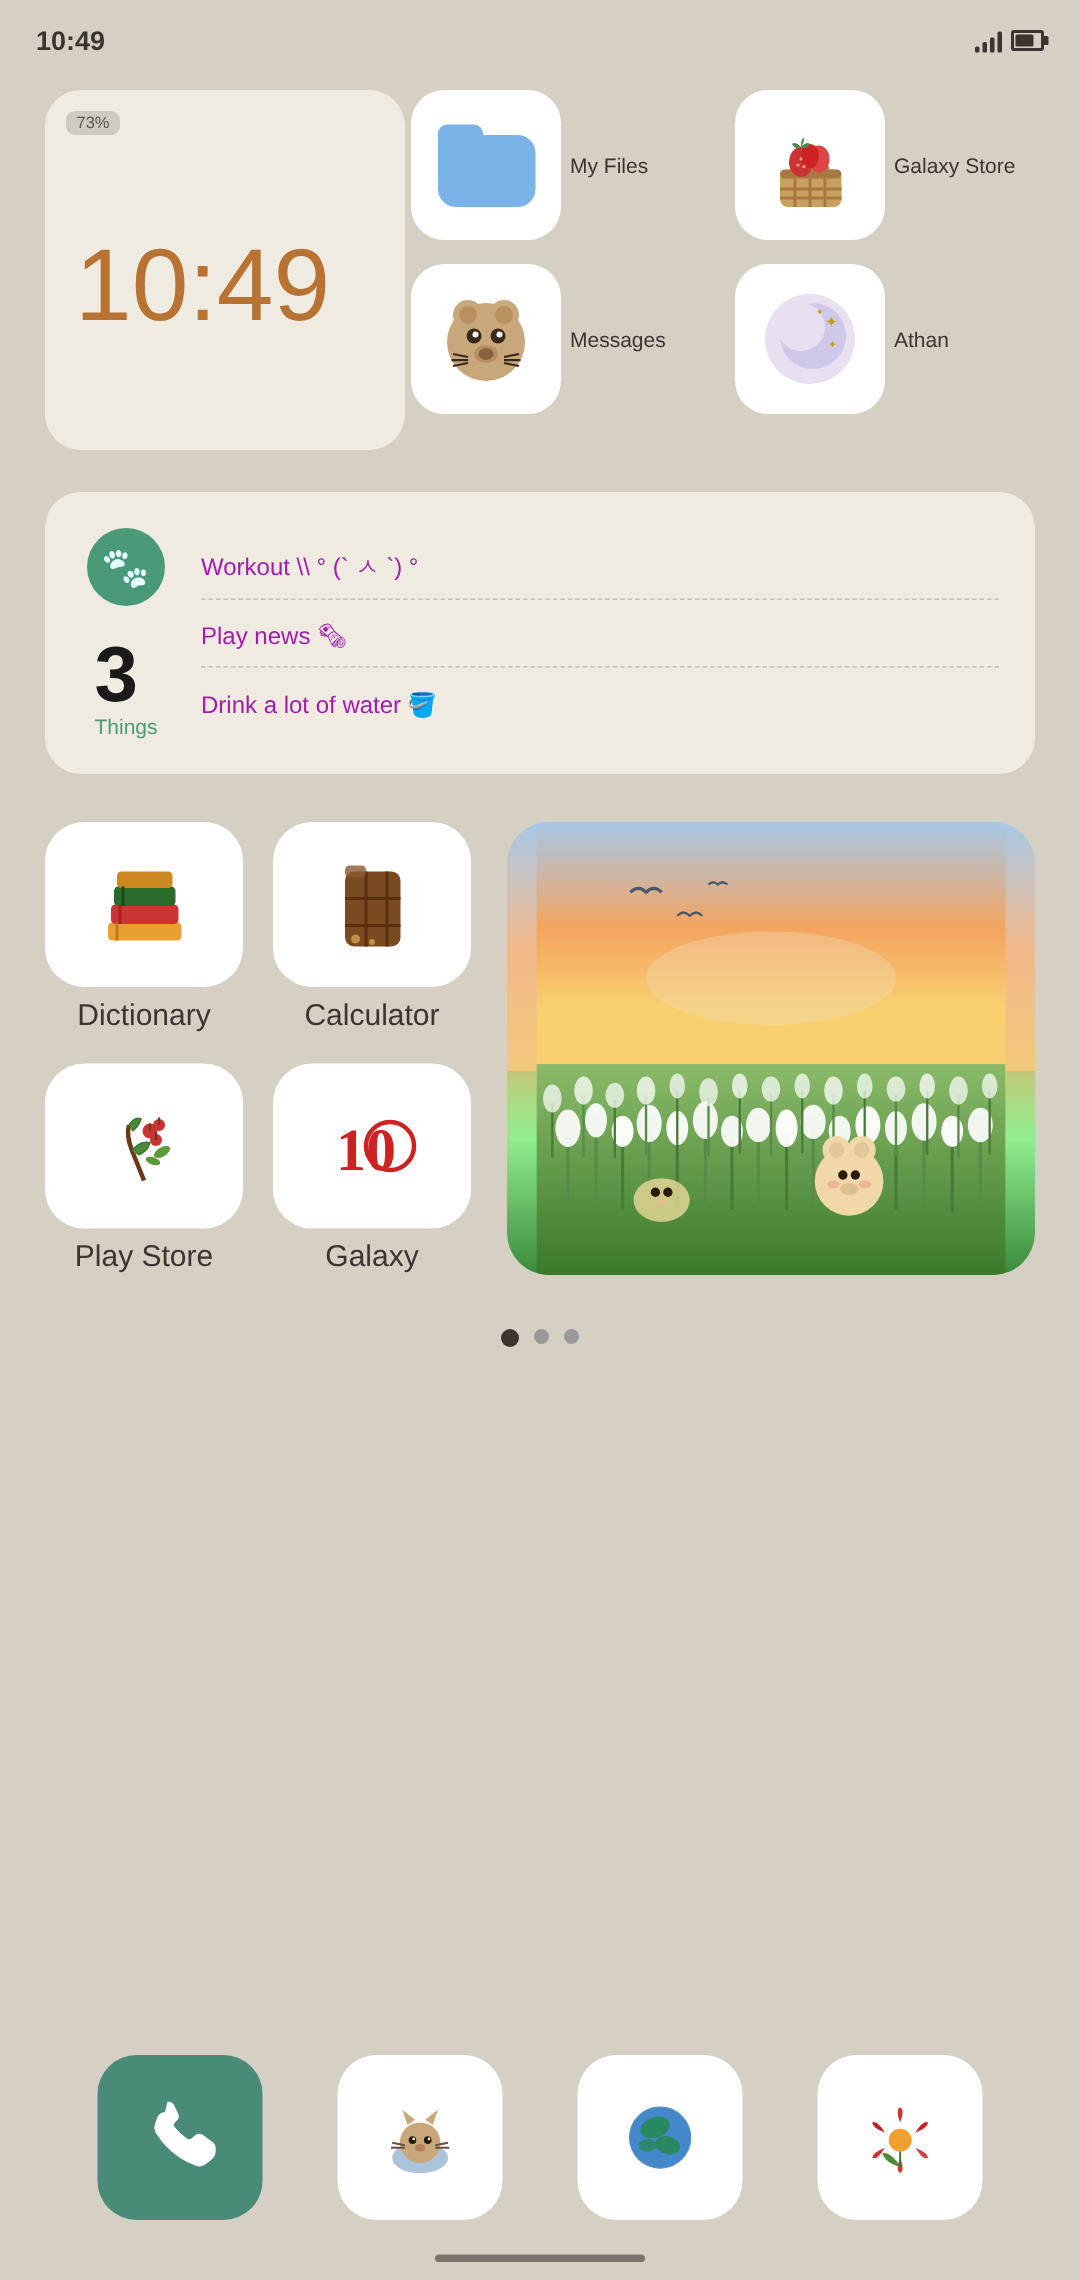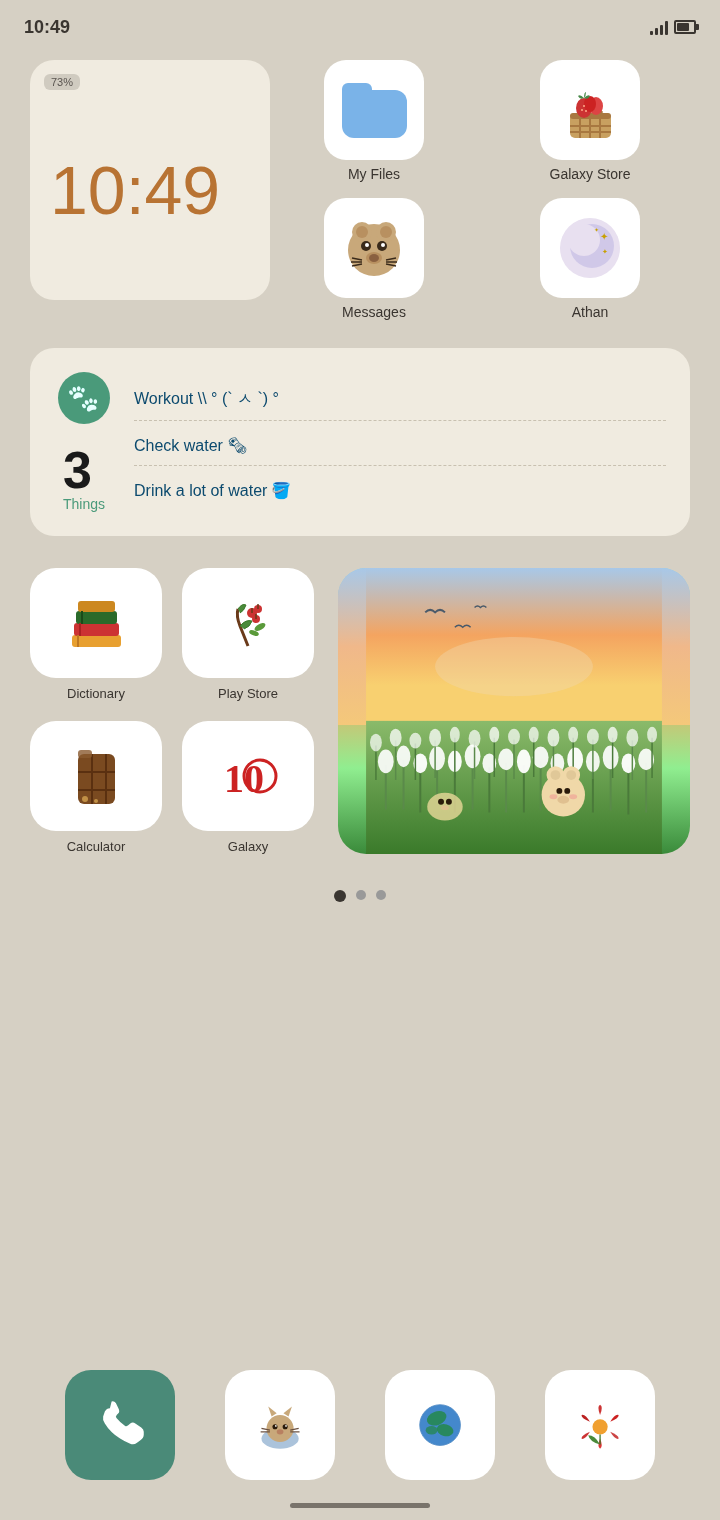--- a/index.html
+++ b/index.html
@@ -128,24 +128,23 @@
     
     .app-icons-grid {
       display: grid;
       grid-template-columns: 1fr 1fr;
       gap: 16px;
       flex: 1;
     }
 
     .app-icon-item {
       display: flex;
-      flex-direction: column;
+      flex-direction: row;
       align-items: center;
       gap: 6px;
-      justify-content: center;
     }
 
     .app-icon-wrapper {
       width: 100px;
       height: 100px;
       border-radius: 22px;
       display: flex;
       align-items: center;
       justify-content: center;
       overflow: hidden;
@@ -244,21 +243,21 @@
       padding-top: 4px;
     }
 
     .todo-item {
       display: flex;
       align-items: center;
       gap: 8px;
       padding: 10px 0;
       border-bottom: 1px dashed #c8c0b0;
       font-size: 16px;
-      color: #0c4a6e;
+      color: #a21caf;
       font-weight: 500;
     }
 
     .todo-item:last-child {
       border-bottom: none;
       text-align: center;
     }
 
     
     .apps-section {
@@ -289,21 +288,21 @@
       background: white;
       display: flex;
       align-items: center;
       justify-content: center;
       font-size: 52px;
       overflow: hidden;
       position: relative;
     }
 
     .home-app-label {
-      font-size: 13px;
+      font-size: 20px;
       color: #3a3530;
       text-align: center;
     }
 
     
     .photo-widget {
       flex: 1;
       border-radius: 28px;
       overflow: hidden;
       min-height: 260px;
@@ -530,21 +529,21 @@
       <div style="margin-top: 20px;">
         <div class="todo-count">3</div>
         <div class="todo-things-label">Things</div>
       </div>
     </div>
     <div class="todo-right">
       <div class="todo-item">
         <span>Workout \\ ° (` ㅅ `) °</span>
       </div>
       <div class="todo-item">
-        <span>Check water 🗞</span>
+        <span>Play news 🗞</span>
       </div>
       <div class="todo-item">
         <span>Drink a lot of water 🪣</span>
       </div>
     </div>
   </div>
 
   <div class="apps-section">
 
     <div class="apps-left-grid">
@@ -563,57 +562,57 @@
             <line x1="18" y1="20" x2="18" y2="33" stroke="#1a4a1a" stroke-width="2"></line>
           </svg>
         </div>
         <span class="home-app-label">Dictionary</span>
       </div>
 
       <div class="app-icon-item-home">
         <div class="home-app-icon">
           <svg viewBox="0 0 65 65" width="65" height="65">
 
+            <rect x="14" y="10" width="37" height="50" rx="6" fill="#7a4a20"></rect>
+
+            <line x1="14" y1="28" x2="51" y2="28" stroke="#5a3010" stroke-width="2"></line>
+            <line x1="14" y1="46" x2="51" y2="46" stroke="#5a3010" stroke-width="2"></line>
+            <line x1="28" y1="10" x2="28" y2="60" stroke="#5a3010" stroke-width="2"></line>
+            <line x1="42" y1="10" x2="42" y2="60" stroke="#5a3010" stroke-width="2"></line>
+
+            <rect x="14" y="6" width="14" height="8" rx="3" fill="#8a5a30" opacity="0.8"></rect>
+
+            <circle cx="21" cy="55" r="3" fill="#f0c060" opacity="0.6"></circle>
+            <circle cx="32" cy="57" r="2" fill="#f0c060" opacity="0.6"></circle>
+          </svg>
+        </div>
+        <span class="home-app-label">Calculator</span>
+      </div>
+
+      <div class="app-icon-item-home">
+        <div class="home-app-icon">
+          <svg viewBox="0 0 65 65" width="65" height="65">
+
             <path d="M32 55 Q28 45 24 35 Q20 25 22 18" fill="none" stroke="#6a3a1a" stroke-width="3"></path>
             <path d="M22 18 Q26 12 30 14 Q28 20 24 22" fill="#4a8a3a" stroke="#3a7a2a" stroke-width="1"></path>
             <path d="M24 35 Q30 28 36 30 Q34 36 28 38" fill="#4a8a3a" stroke="#3a7a2a" stroke-width="1"></path>
 
             <circle cx="36" cy="22" r="5" fill="#cc3333"></circle>
             <circle cx="42" cy="18" r="4" fill="#cc3333"></circle>
             <circle cx="40" cy="28" r="4" fill="#cc3333"></circle>
 
             <line x1="36" y1="17" x2="36" y2="22" stroke="#6a3a1a" stroke-width="1.5"></line>
             <line x1="42" y1="13" x2="42" y2="18" stroke="#6a3a1a" stroke-width="1.5"></line>
             <line x1="40" y1="23" x2="40" y2="28" stroke="#6a3a1a" stroke-width="1.5"></line>
 
             <ellipse cx="44" cy="36" rx="6" ry="3" fill="#5a9a3a" transform="rotate(-30 44 36)"></ellipse>
             <ellipse cx="38" cy="42" rx="5" ry="2.5" fill="#5a9a3a" transform="rotate(20 38 42)"></ellipse>
           </svg>
         </div>
         <span class="home-app-label">Play Store</span>
-      </div>
-
-      <div class="app-icon-item-home">
-        <div class="home-app-icon">
-          <svg viewBox="0 0 65 65" width="65" height="65">
-
-            <rect x="14" y="10" width="37" height="50" rx="6" fill="#7a4a20"></rect>
-
-            <line x1="14" y1="28" x2="51" y2="28" stroke="#5a3010" stroke-width="2"></line>
-            <line x1="14" y1="46" x2="51" y2="46" stroke="#5a3010" stroke-width="2"></line>
-            <line x1="28" y1="10" x2="28" y2="60" stroke="#5a3010" stroke-width="2"></line>
-            <line x1="42" y1="10" x2="42" y2="60" stroke="#5a3010" stroke-width="2"></line>
-
-            <rect x="14" y="6" width="14" height="8" rx="3" fill="#8a5a30" opacity="0.8"></rect>
-
-            <circle cx="21" cy="55" r="3" fill="#f0c060" opacity="0.6"></circle>
-            <circle cx="32" cy="57" r="2" fill="#f0c060" opacity="0.6"></circle>
-          </svg>
-        </div>
-        <span class="home-app-label">Calculator</span>
       </div>
 
       <div class="app-icon-item-home">
         <div class="home-app-icon" style="flex-direction:column; justify-content:center; align-items:center;">
           <svg viewBox="0 0 65 65" width="65" height="65">
 
             <text x="8" y="48" font-size="40" font-weight="bold" fill="#cc2222" font-family="serif">10</text>
 
             <circle cx="44" cy="32" r="16" fill="none" stroke="#cc2222" stroke-width="3"></circle>
           </svg>

